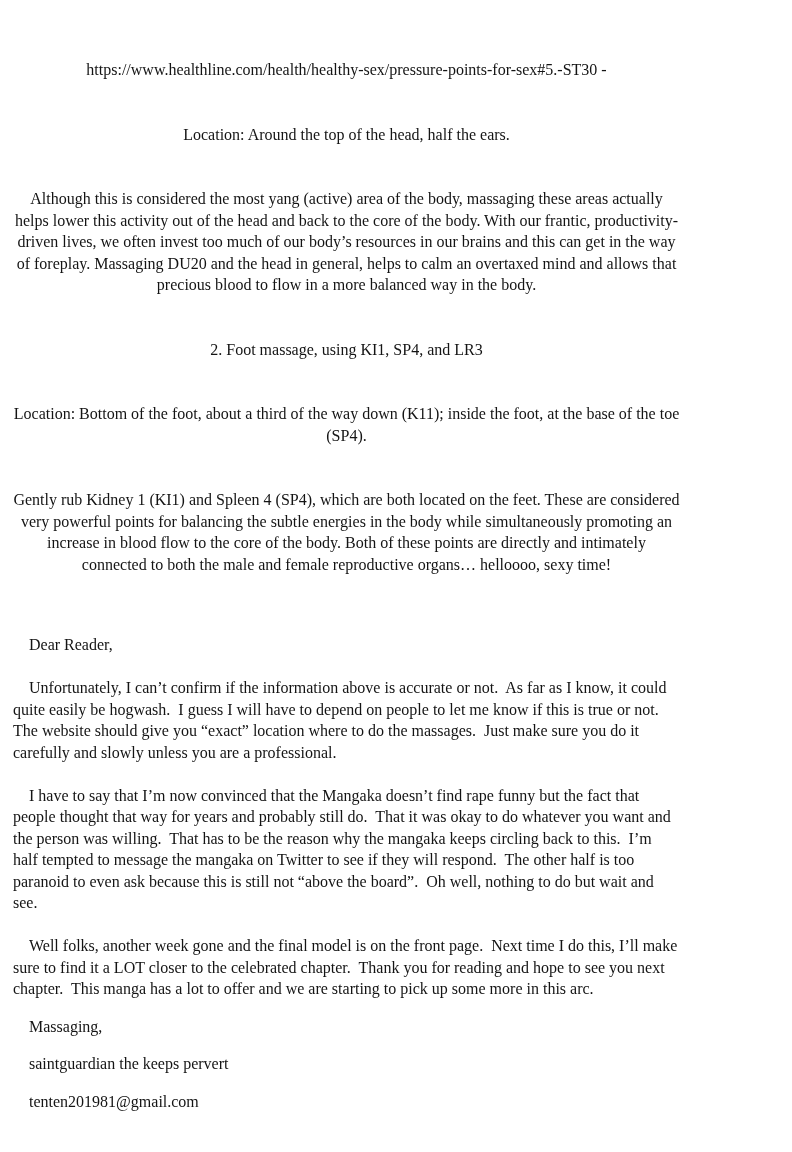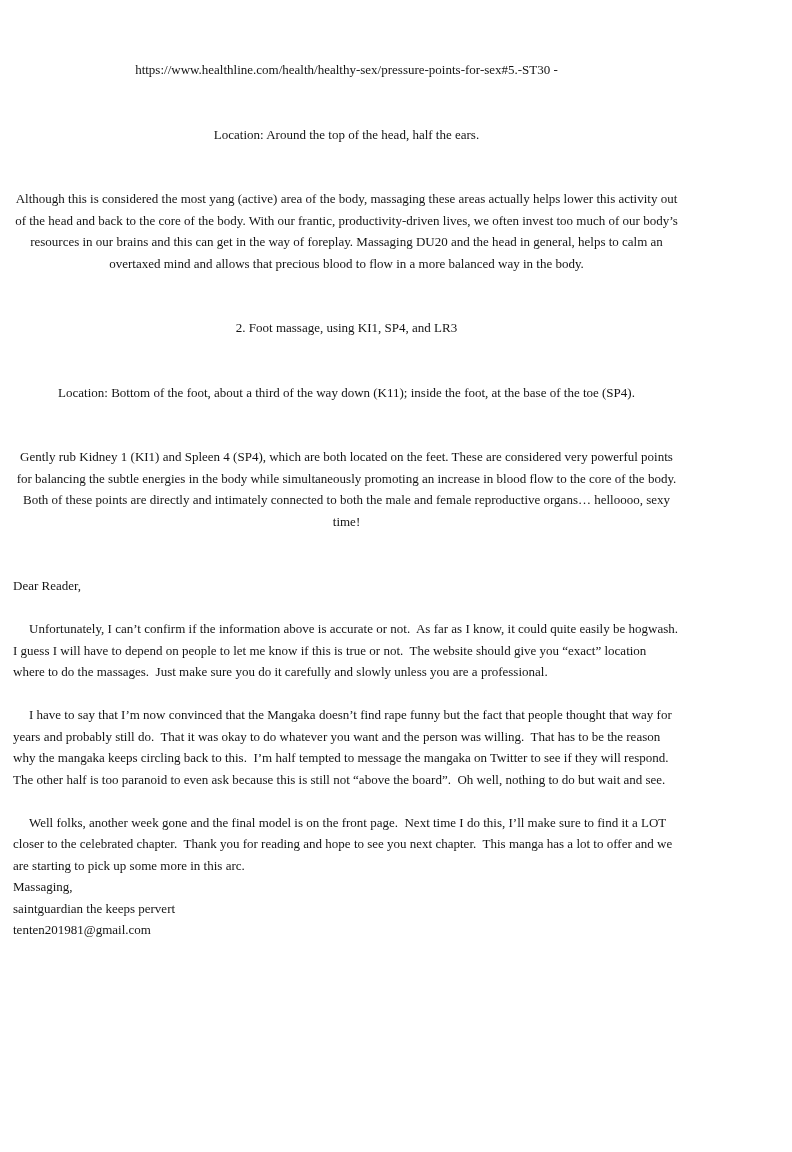--- a/index.html
+++ b/index.html
@@ -8,21 +8,21 @@
     background: #ffffff;
   }
   .page {
     position: relative;
     width: 693px;
     height: 1152px;
     background: #ffffff;
     box-sizing: border-box;
     padding: 16px 13px 0 13px;
     font-family: "Liberation Serif", "DejaVu Serif", serif;
-    font-size: 13px;
+    font-size: 16px;
     line-height: 21.5px;
     color: #141414;
     overflow: hidden;
     border-radius: 21px;
   }
   .quoted-article {
     text-align: center;
     white-space: pre-wrap;
   }
   .quoted-article > div {
@@ -33,21 +33,21 @@
   }
   .gap-above {
     margin-top: 21.5px;
   }
   .para {
     margin: 21.5px 0 0 0;
     text-indent: 16px;
     white-space: pre-wrap;
   }
   .line {
-    margin: 0;
+    margin: 16px;
     white-space: pre-wrap;
   }
 </style>
 </head>
 <body>
 
 <div class="page">
 
   <div class="quoted-article">
     <div class="line">https://www.healthline.com/health/healthy-sex/pressure-points-for-sex#5.-ST30 -</div>

